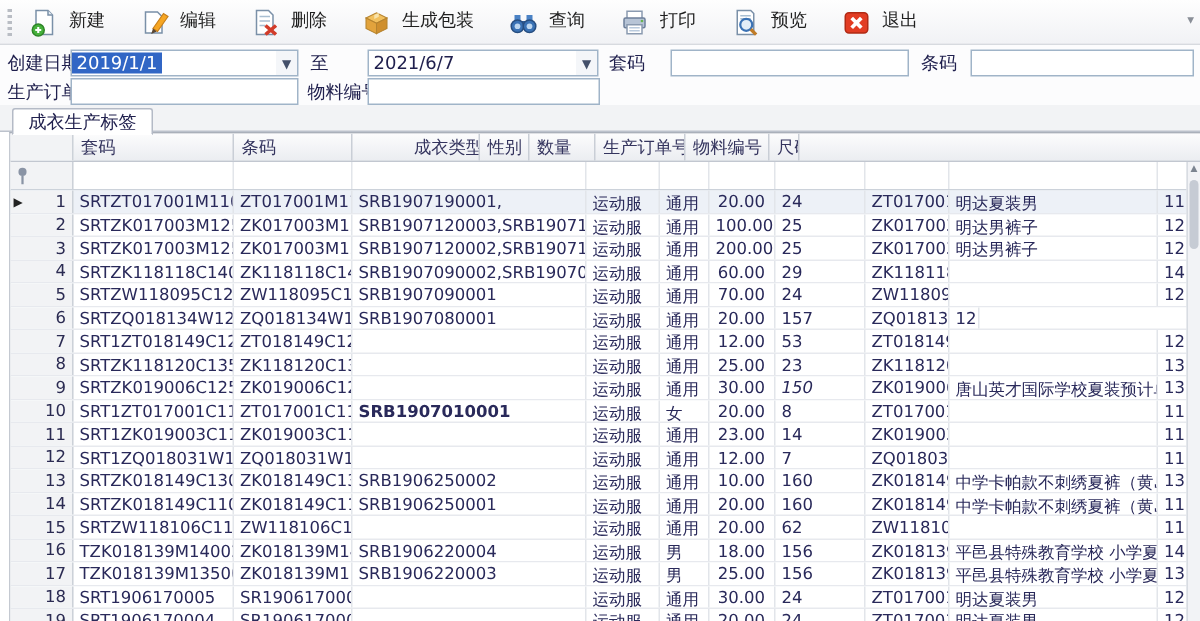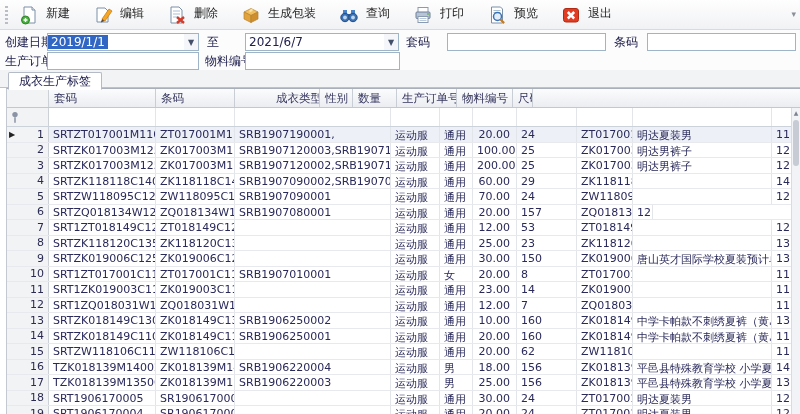--- a/index.html
+++ b/index.html
@@ -343,32 +343,32 @@
       <div class="g-row">
         <div class="ind">
           <span class="num">9</span>
         </div>
         <div class="g-cell" style="width: 107px; min-width: 107px;">SRTZK019006C12500</div>
         <div class="g-cell" style="width: 79px; min-width: 79px;">ZK019006C12500</div>
         <div class="g-cell" style="width: 156px; min-width: 156px;"></div>
         <div class="g-cell" style="width: 49px; min-width: 49px;">运动服</div>
         <div class="g-cell" style="width: 33px; min-width: 33px;">通用</div>
         <div class="g-cell right" style="width: 44px; min-width: 44px;">30.00</div>
-        <div class="g-cell" style="width: 60px; min-width: 60px;">150</div>
+        <div class="g-cell" style="width: 60px; min-width: 60px; font-style: italic;">150</div>
         <div class="g-cell" style="width: 56px; min-width: 56px;">ZK019006C</div>
         <div class="g-cell" style="width: 139px; min-width: 139px;">唐山英才国际学校夏装预计单</div>
         <div class="g-cell" style="width: 20px; min-width: 20px;">13</div>
       </div>
       <div class="g-row">
         <div class="ind">
           <span class="num">10</span>
         </div>
         <div class="g-cell" style="width: 107px; min-width: 107px;">SRT1ZT017001C11000</div>
         <div class="g-cell" style="width: 79px; min-width: 79px;">ZT017001C11000</div>
-        <div class="g-cell" style="width: 156px; min-width: 156px;">SRB1907010001</div>
+        <div class="g-cell" style="width: 156px; min-width: 156px; font-weight: bold;">SRB1907010001</div>
         <div class="g-cell" style="width: 49px; min-width: 49px;">运动服</div>
         <div class="g-cell" style="width: 33px; min-width: 33px;">女</div>
         <div class="g-cell right" style="width: 44px; min-width: 44px;">20.00</div>
         <div class="g-cell" style="width: 60px; min-width: 60px;">8</div>
         <div class="g-cell" style="width: 56px; min-width: 56px;">ZT017001C</div>
         <div class="g-cell" style="width: 139px; min-width: 139px;"></div>
         <div class="g-cell" style="width: 20px; min-width: 20px;">11</div>
       </div>
       <div class="g-row">
         <div class="ind">

